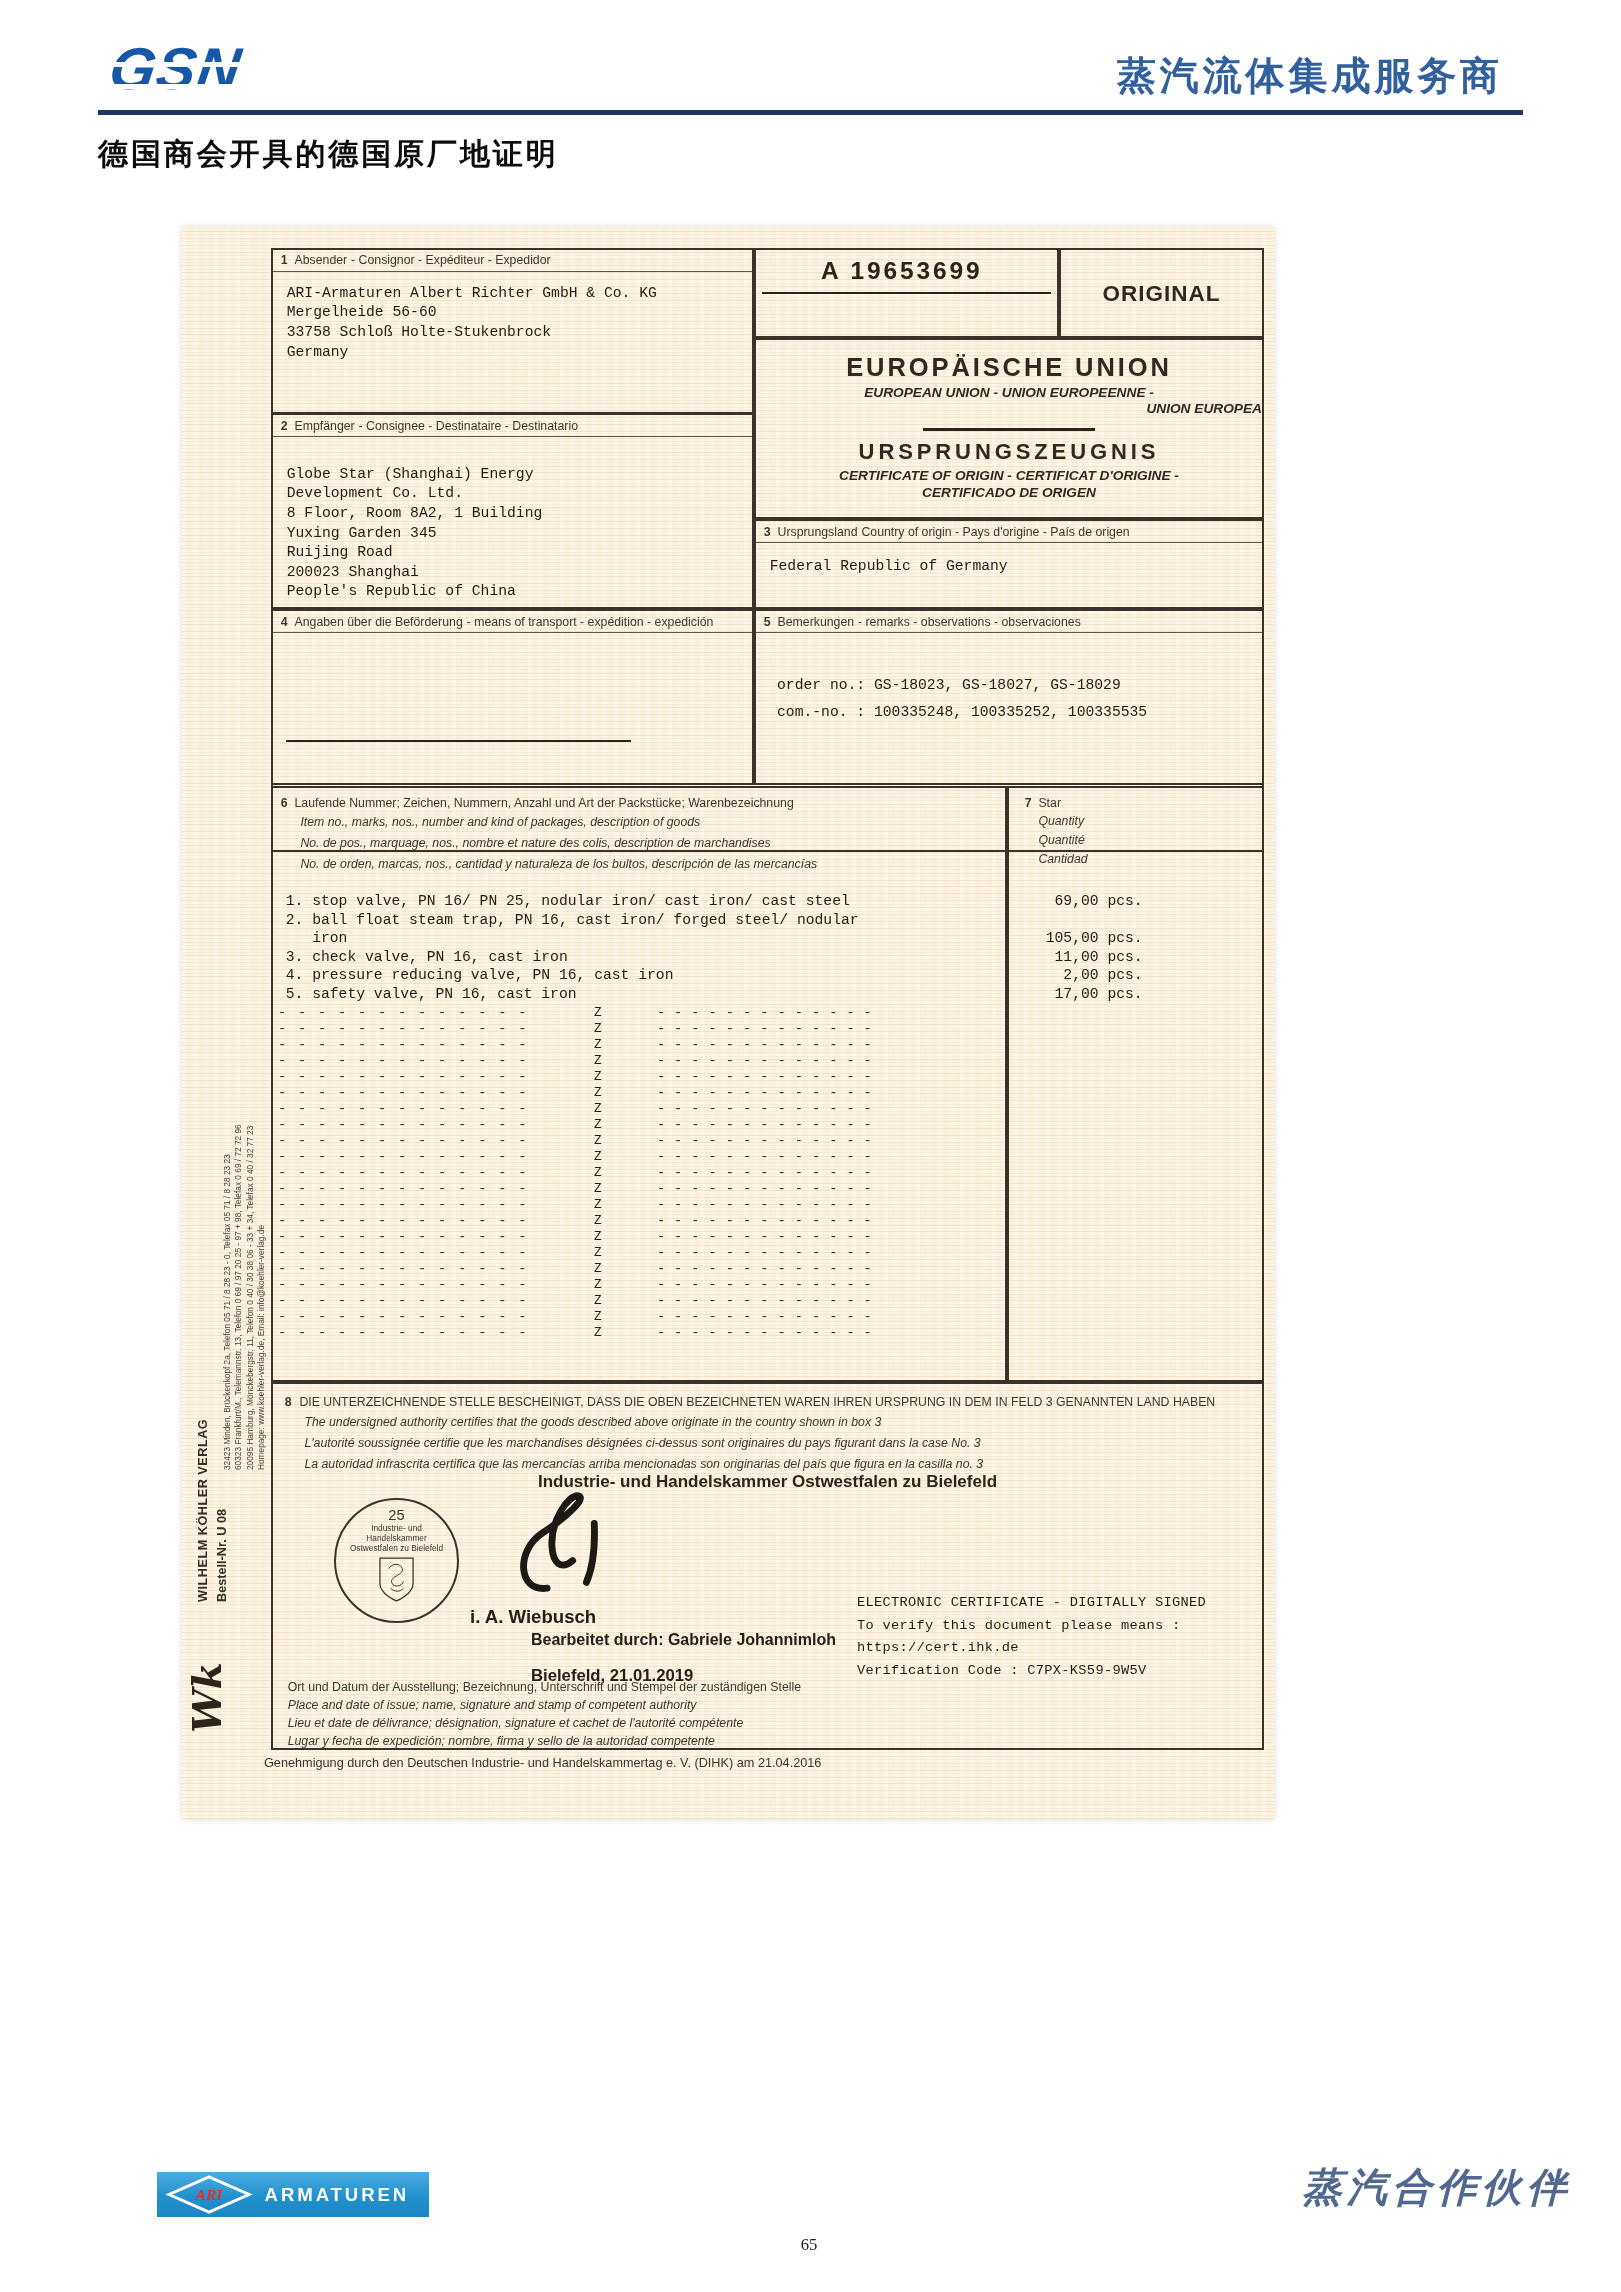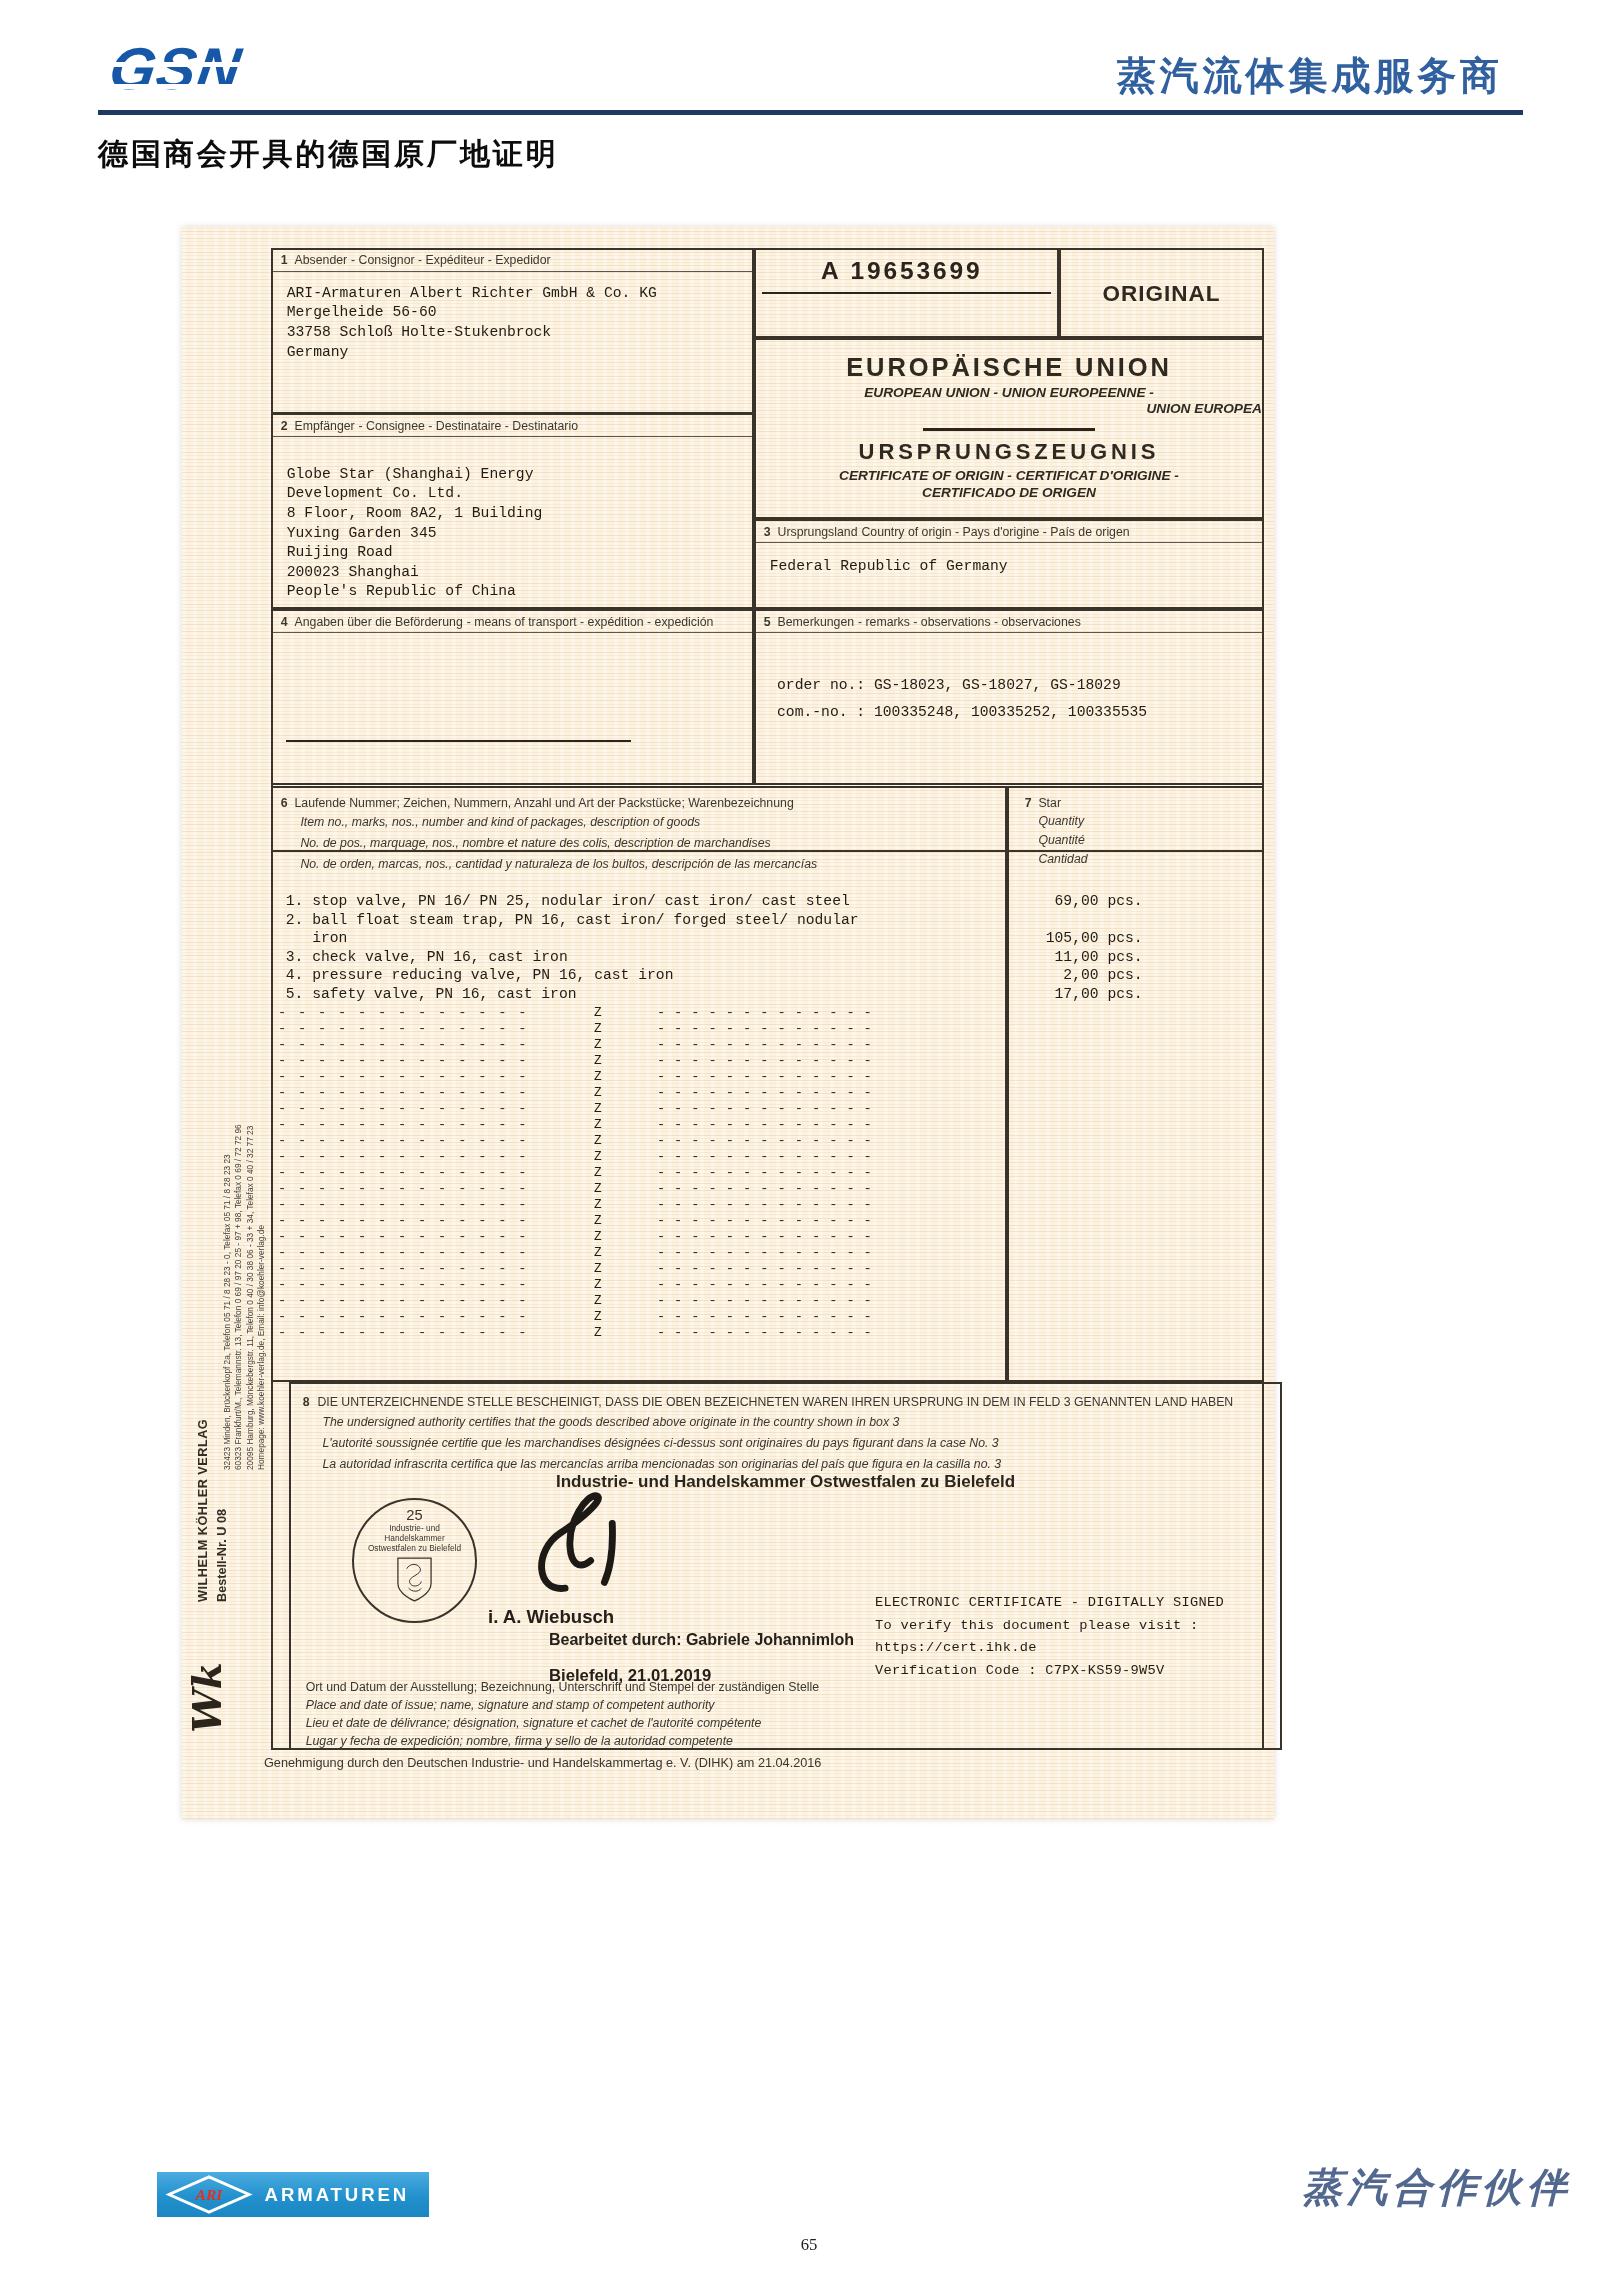--- a/index.html
+++ b/index.html
@@ -37,21 +37,21 @@
   #b1 { left:89px;  top:20.6px;   width:483px;  height:166px; }
   #b2 { left:89px;  top:186px;  width:483px;  height:196px; }
   #b4 { left:89px;  top:382px;  width:483px;  height:176px; }
   #bserial { left:572px; top:20.6px; width:305px; height:90px; }
   #borig   { left:877px; top:20.6px; width:205px; height:90px; }
   #beu { left:572px; top:111px; width:510px; height:181px; }
   #b3  { left:572px; top:292px; width:510px; height:90px; }
   #b5  { left:572px; top:382px; width:510px; height:176px; }
   #b6  { left:89px;  top:559px; width:736px; height:596px; }
   #b7  { left:825px; top:559px; width:257px; height:596px; }
-  #b8  { left:107px;  top:1155px; width:993px; height:368px; }
+  #b8  { left:89px;  top:1155px; width:993px; height:368px; }
 
   .b1-body { padding:11.8px 0 0 13.7px; }
   .b2-body { padding:27.4px 0 0 13.7px; }
   .b3-body { padding:13.7px 0 0 13.7px; }
   .b5-body { padding:39px 0 0 21px; line-height:26.5px; }
   .b4-line { position:absolute; left:12.7px; bottom:41px; width:345px; height:2px; background:#2a241c; }
 
   .serial-text { padding:7.8px 0 0 65px; font-size:24.5px; font-weight:bold; letter-spacing:2.9px; color:#2a241c;
                  font-family:"Liberation Sans",sans-serif; }
   .serial-line { position:absolute; left:5.9px; right:5.9px; top:42px; height:2px; background:#2a241c; }
@@ -361,21 +361,21 @@
         <path d="M52 100 C22 104 20 62 47 44 C74 26 92 8 84 6 C74 4 55 32 57 58 C58 74 66 82 78 72" stroke="#1d1a16" stroke-width="7" fill="none" stroke-linecap="round"></path>
         <path d="M100 34 C101 58 99 78 92 94" stroke="#1d1a16" stroke-width="7" fill="none" stroke-linecap="round"></path>
       </svg>
 
       <div class="signer">i. A. Wiebusch</div>
       <div class="processed">Bearbeitet durch: Gabriele Johannimloh</div>
       <div class="pdate">Bielefeld, 21.01.2019</div>
 
       <div class="electronic">
           <div>ELECTRONIC CERTIFICATE - DIGITALLY SIGNED</div>
-          <div>To verify this document please visit :</div>
+          <div>To verify this document please means :</div>
           <div>https://cert.ihk.de</div>
           <div>Verification Code : C7PX-KS59-9W5V</div>
         </div>
 
       <div class="issue">
         <div>Ort und Datum der Ausstellung; Bezeichnung, Unterschrift und Stempel der zuständigen Stelle</div>
         <div>
             <div class="it">Place and date of issue; name, signature and stamp of competent authority</div>
             <div class="it">Lieu et date de délivrance; désignation, signature et cachet de l'autorité compétente</div>
             <div class="it">Lugar y fecha de expedición; nombre, firma y sello de la autoridad competente</div>

